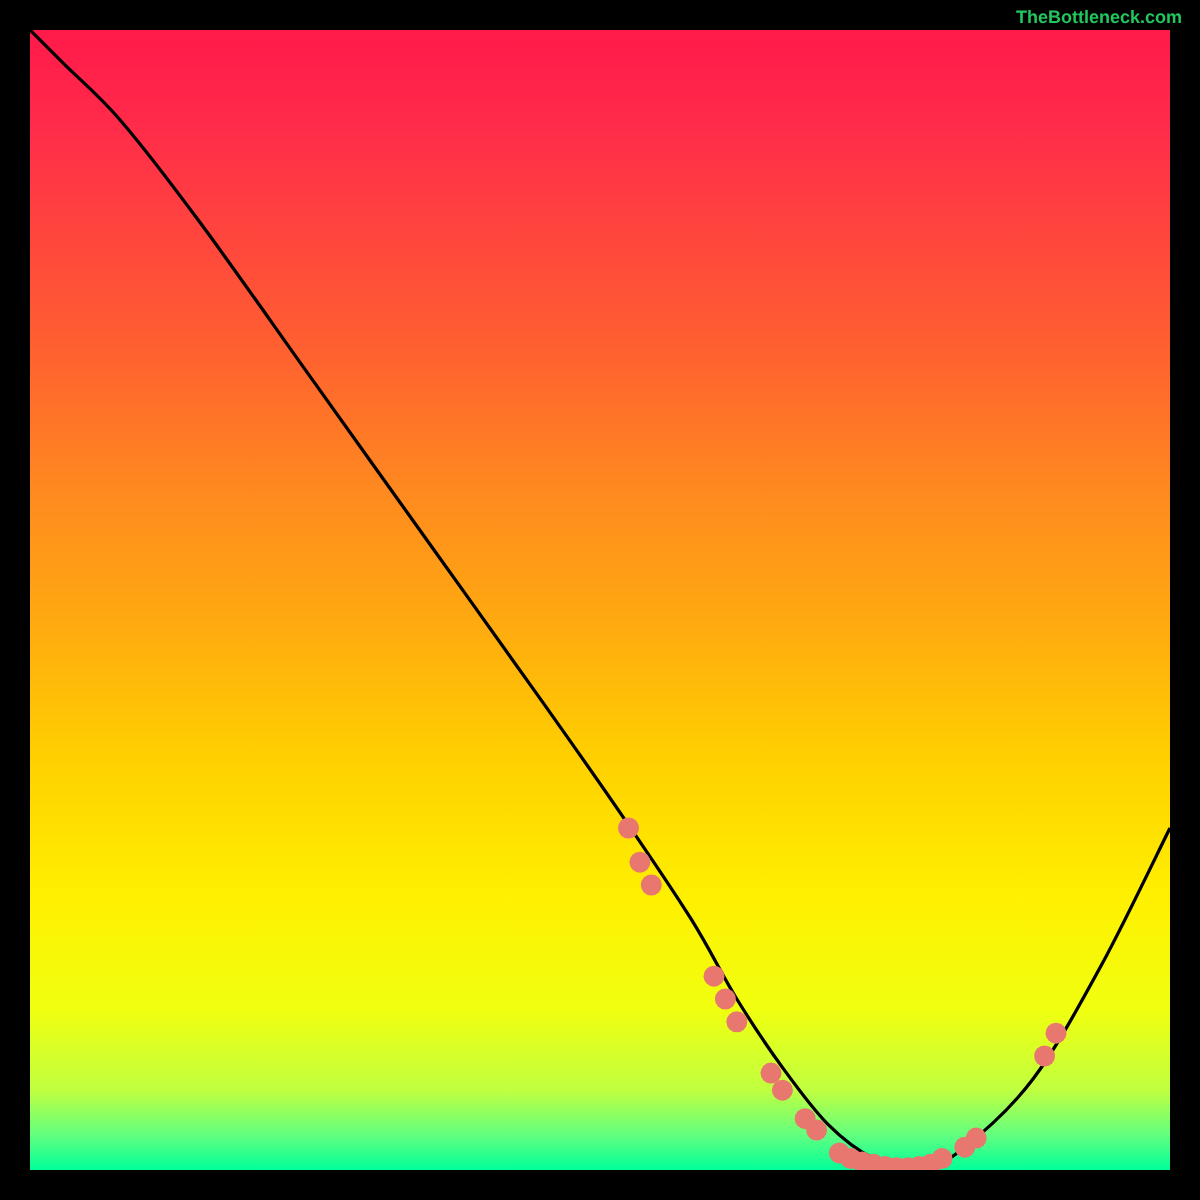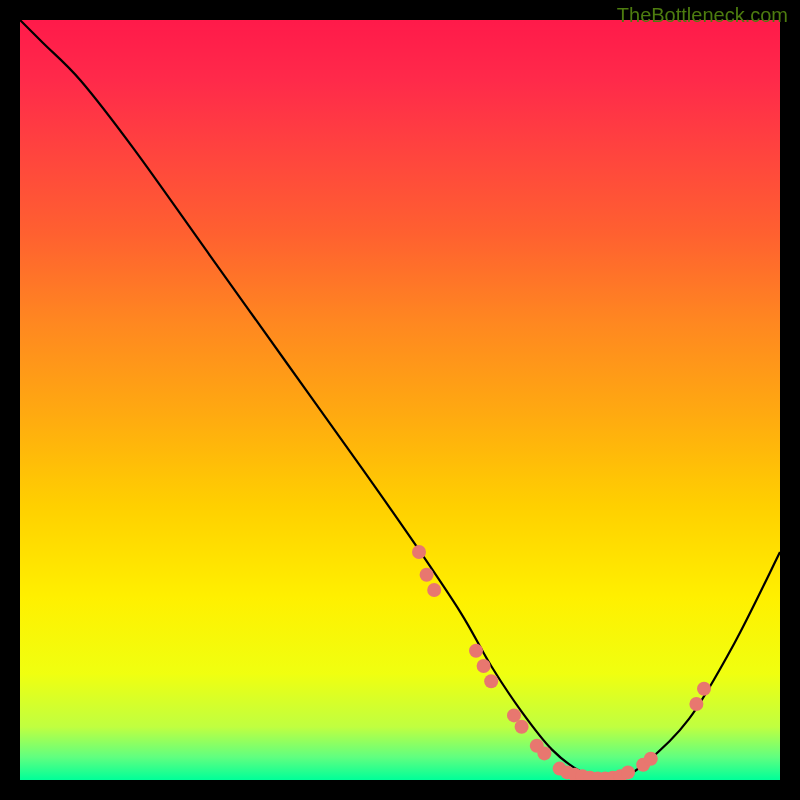--- a/index.html
+++ b/index.html
@@ -7,23 +7,23 @@
     width: 800px;
     height: 800px;
     background: #000;
     position: relative;
     font-family: Arial, sans-serif;
   }
   .watermark {
     position: absolute;
     top: 4px;
     right: 12px;
-    color: #4d7c0f;
-    font-size: 20px;
-    font-weight: 400;
+    color: #22c55e;
+    font-size: 12px;
+    font-weight: 700;
     z-index: 10;
   }
   .plot-area {
     position: absolute;
     left: 20px;
     top: 20px;
     width: 760px;
     height: 760px;
     overflow: hidden;
   }

